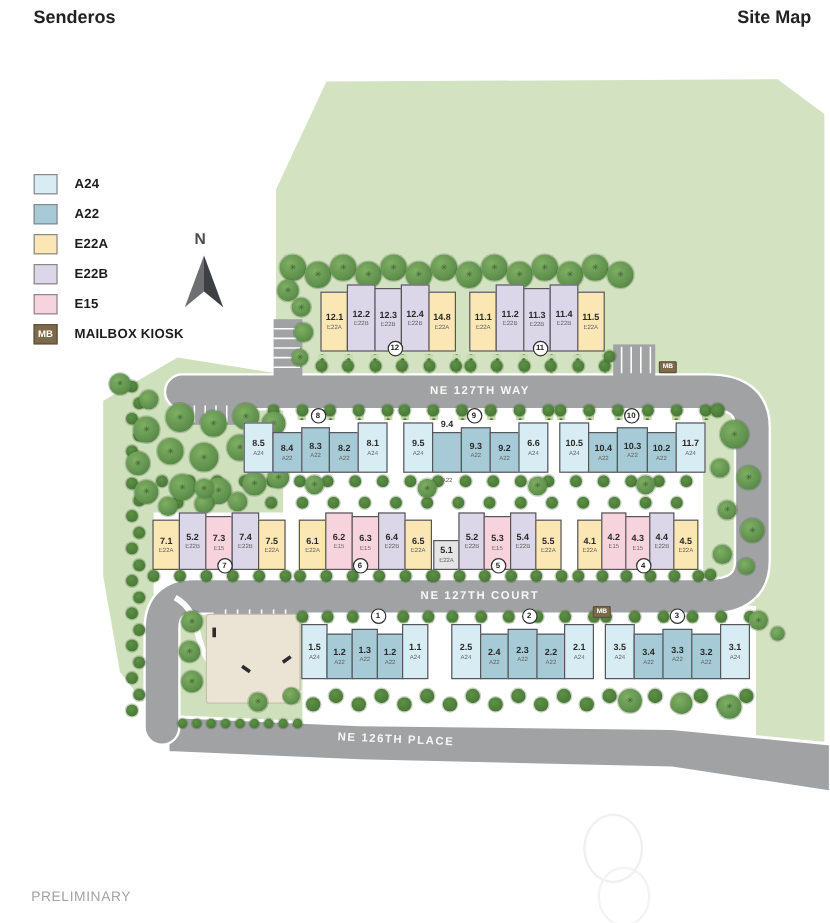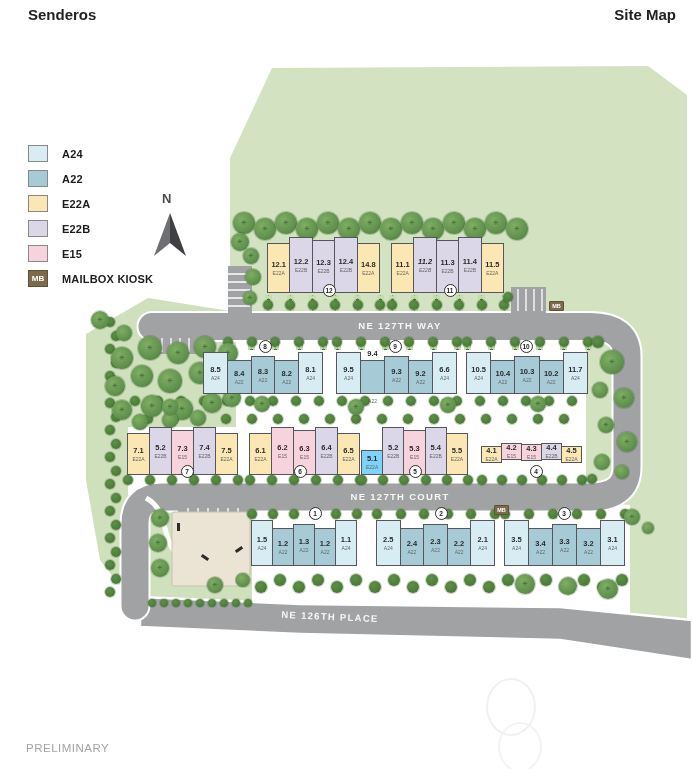--- a/index.html
+++ b/index.html
@@ -452,21 +452,21 @@
         <div class="n">14.8</div>
         <div class="t">E22A</div>
       </div>
     </div>
     <div class="bcircle" style="left: 322.5px; top: 283.5px;">12</div>
     <div class="building" style="left: 392px; top: 237px; width: 112px; height: 56px; z-index: 4;">
       <div class="unit" style="background: rgb(251, 231, 179); margin-top: 6px;">
         <div class="n">11.1</div>
         <div class="t">E22A</div>
       </div>
-      <div class="unit" style="background: rgb(220, 215, 232); margin-top: 0px; font-style: italic;">
+      <div class="unit" style="background: rgb(220, 215, 232); margin-top: 0px;">
         <div class="n">11.2</div>
         <div class="t">E22B</div>
       </div>
       <div class="unit" style="background: rgb(220, 215, 232); margin-top: 3px;">
         <div class="n">11.3</div>
         <div class="t">E22B</div>
       </div>
       <div class="unit" style="background: rgb(220, 215, 232); margin-top: 0px;">
         <div class="n">11.4</div>
         <div class="t">E22B</div>
@@ -586,21 +586,21 @@
         <div class="n">6.4</div>
         <div class="t">E22B</div>
       </div>
       <div class="unit" style="background: rgb(251, 231, 179); margin-top: 6px;">
         <div class="n">6.5</div>
         <div class="t">E22A</div>
       </div>
     </div>
     <div class="bcircle" style="left: 293.5px; top: 464.5px;">6</div>
     <div class="building" style="left: 362px; top: 427px; width: 106px; height: 48px; z-index: 4;">
-      <div class="unit" style="background: #7dd3fc; margin-top: 23px;">
+      <div class="unit" style="background: #e5e5e5; margin-top: 23px;">
         <div class="n">5.1</div>
         <div class="t">E22A</div>
       </div>
       <div class="unit" style="background: rgb(220, 215, 232); margin-top: 0px;">
         <div class="n">5.2</div>
         <div class="t">E22B</div>
       </div>
       <div class="unit" style="background: rgb(247, 211, 221); margin-top: 3px;">
         <div class="n">5.3</div>
         <div class="t">E15</div>
@@ -608,21 +608,21 @@
       <div class="unit" style="background: rgb(220, 215, 232); margin-top: 0px;">
         <div class="n">5.4</div>
         <div class="t">E22B</div>
       </div>
       <div class="unit" style="background: rgb(251, 231, 179); margin-top: 6px;">
         <div class="n">5.5</div>
         <div class="t">E22A</div>
       </div>
     </div>
     <div class="bcircle" style="left: 408.5px; top: 464.5px;">5</div>
-    <div class="building" style="left: 482px; top: 427px; width: 100px; height: 48px; z-index: 4; align-items: center;">
+    <div class="building" style="left: 482px; top: 427px; width: 100px; height: 48px; z-index: 4;">
       <div class="unit" style="background: rgb(251, 231, 179); margin-top: 6px;">
         <div class="n">4.1</div>
         <div class="t">E22A</div>
       </div>
       <div class="unit" style="background: rgb(247, 211, 221); margin-top: 0px;">
         <div class="n">4.2</div>
         <div class="t">E15</div>
       </div>
       <div class="unit" style="background: rgb(247, 211, 221); margin-top: 3px;">
         <div class="n">4.3</div>

